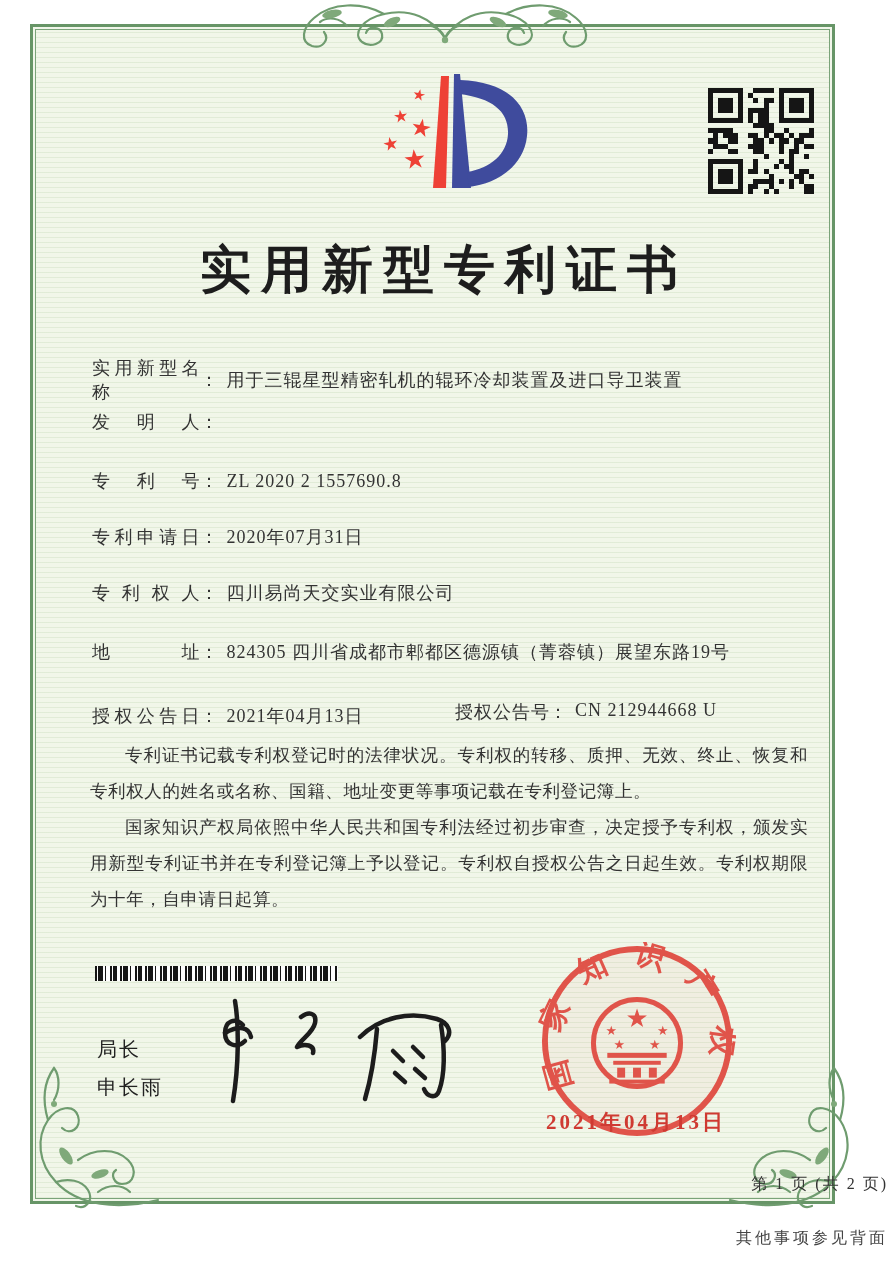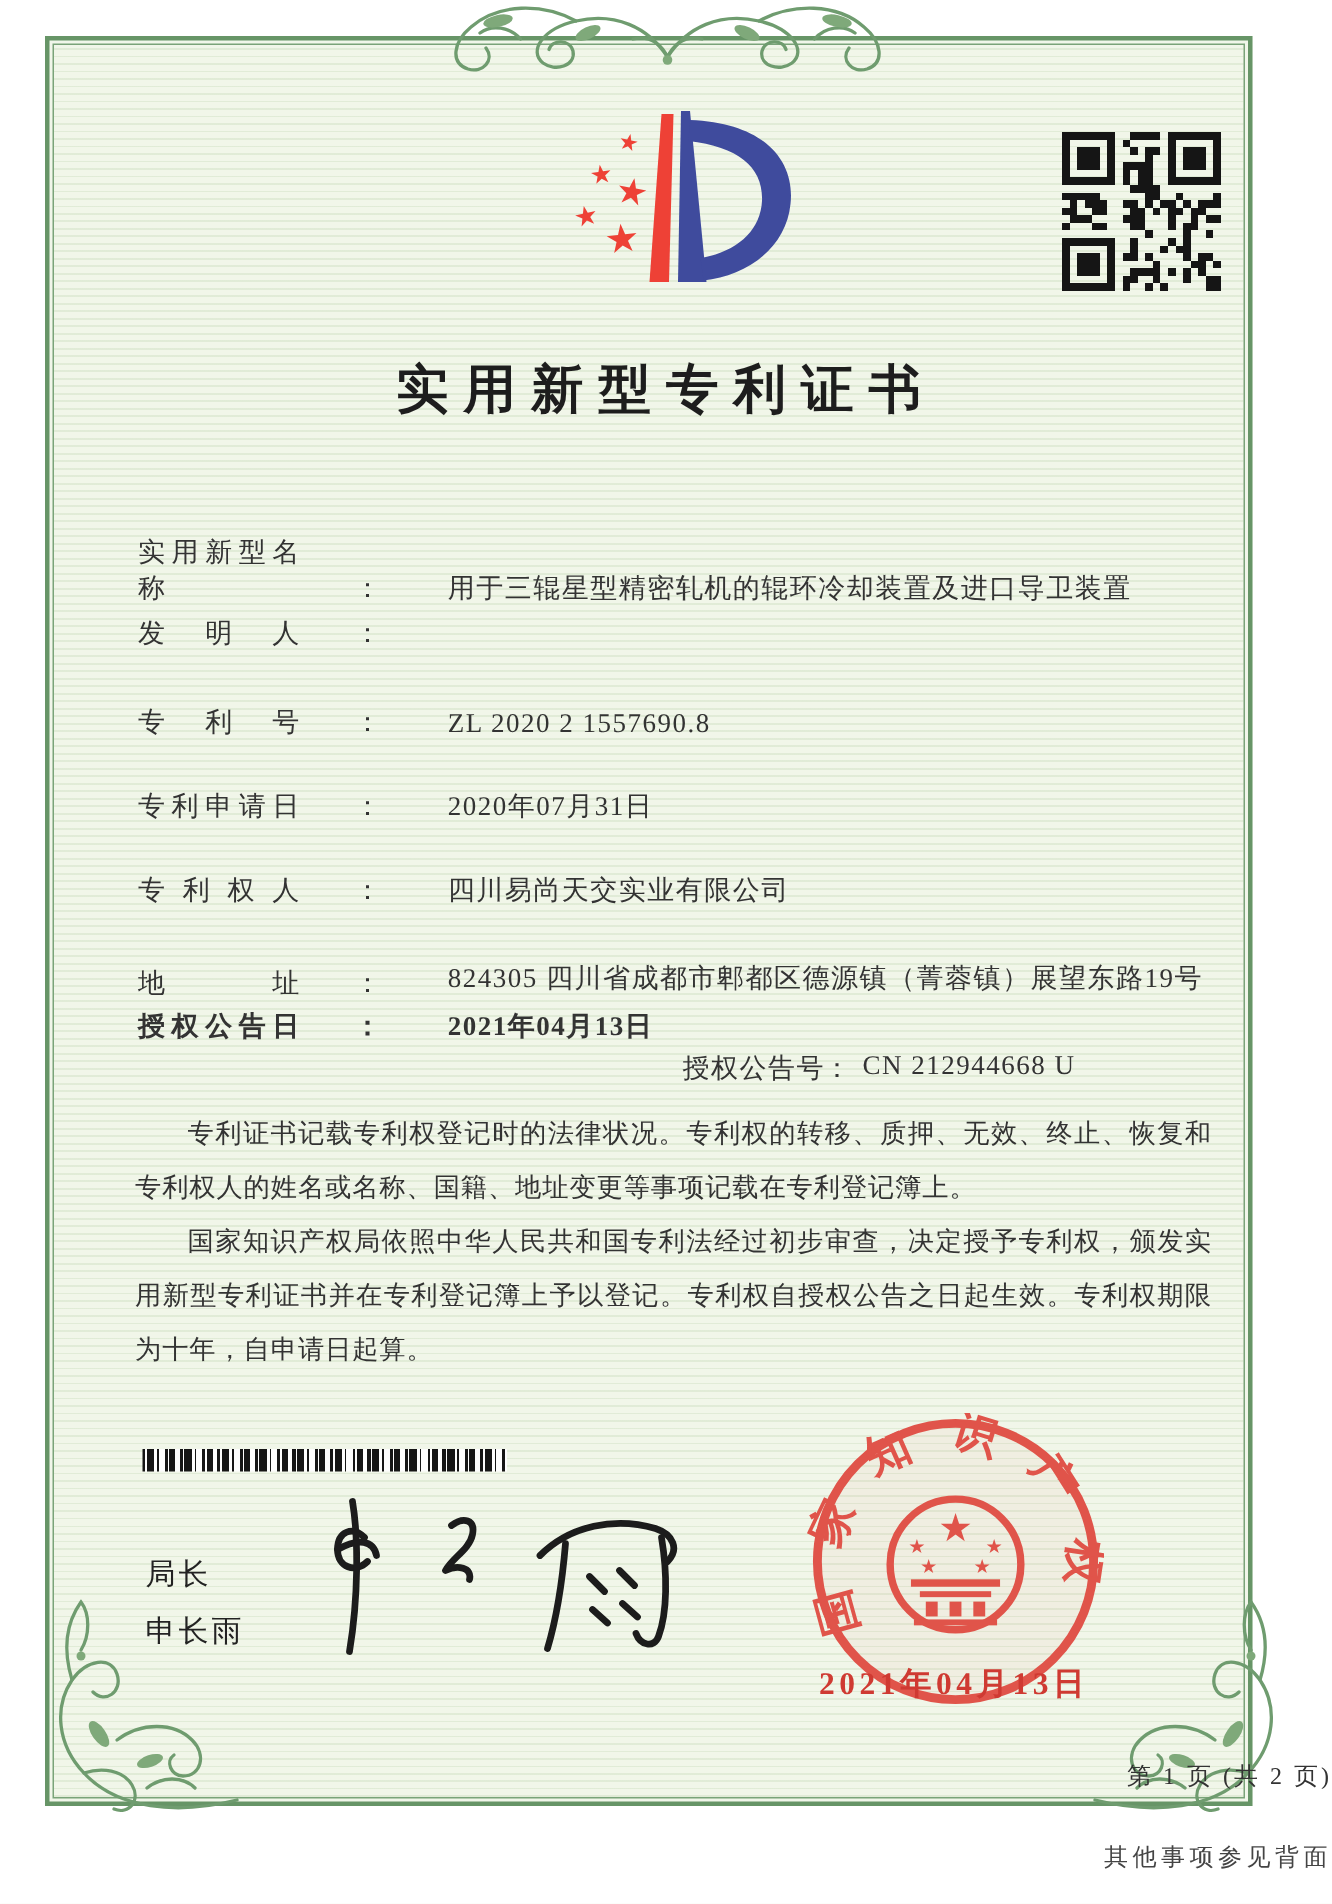--- a/index.html
+++ b/index.html
@@ -14,31 +14,31 @@
          background:
            repeating-linear-gradient(0deg, rgba(140,180,120,.16) 0 1px, transparent 1px 5px),
            #f1f6e9;}
   .ornament{position:absolute;pointer-events:none;}
 
   
   .cert-no{position:absolute;left:95px;top:96px;font-size:18px;letter-spacing:3px;color:#3a3a3a;}
   .logo{position:absolute;left:345px;top:70px;width:215px;height:150px;}
   .qr{position:absolute;left:708px;top:88px;width:106px;height:106px;}
   .title{position:absolute;left:0;top:236px;width:100%;text-align:center;
-         font-size:35px;font-weight:bold;letter-spacing:10px;color:#1d1d1d;}
+         font-size:51px;font-weight:bold;letter-spacing:10px;color:#1d1d1d;}
 
   
   .row{position:absolute;left:92px;font-size:18px;letter-spacing:.5px;
-       display:flex;align-items:flex-end;color:#333;gap:36px;}
+       display:flex;align-items:center;color:#333;}
   .flabel{display:inline-block;width:108px;text-align:justify;text-align-last:justify;flex:0 0 108px;}
   .fcolon{flex:0 0 auto;margin-right:8px;}
   .fvalue{letter-spacing:1px;}
   .r1{top:356px}.r2{top:410px}.r3{top:469px}.r4{top:525px}.r5{top:581px}.r6{top:637px}
   .r6 .fvalue{max-width:505px;line-height:30px;}
-  .rgrant{top:672px;font-weight:bold;}
+  .rgrant{top:704px;}
   .grant-col2{position:absolute;left:455px;top:700px;font-size:18px;display:flex;color:#333;}
   .grant-col2 .flabel{width:94px;flex-basis:94px;}
 
   
   .paras{position:absolute;left:90px;top:737px;width:718px;font-size:17.5px;
          line-height:36px;text-align:justify;color:#333;}
   .paras p{margin:0;text-indent:2em;letter-spacing:.6px;}
 
   
   .barcode{position:absolute;left:95px;top:966px;width:243px;height:15px;

